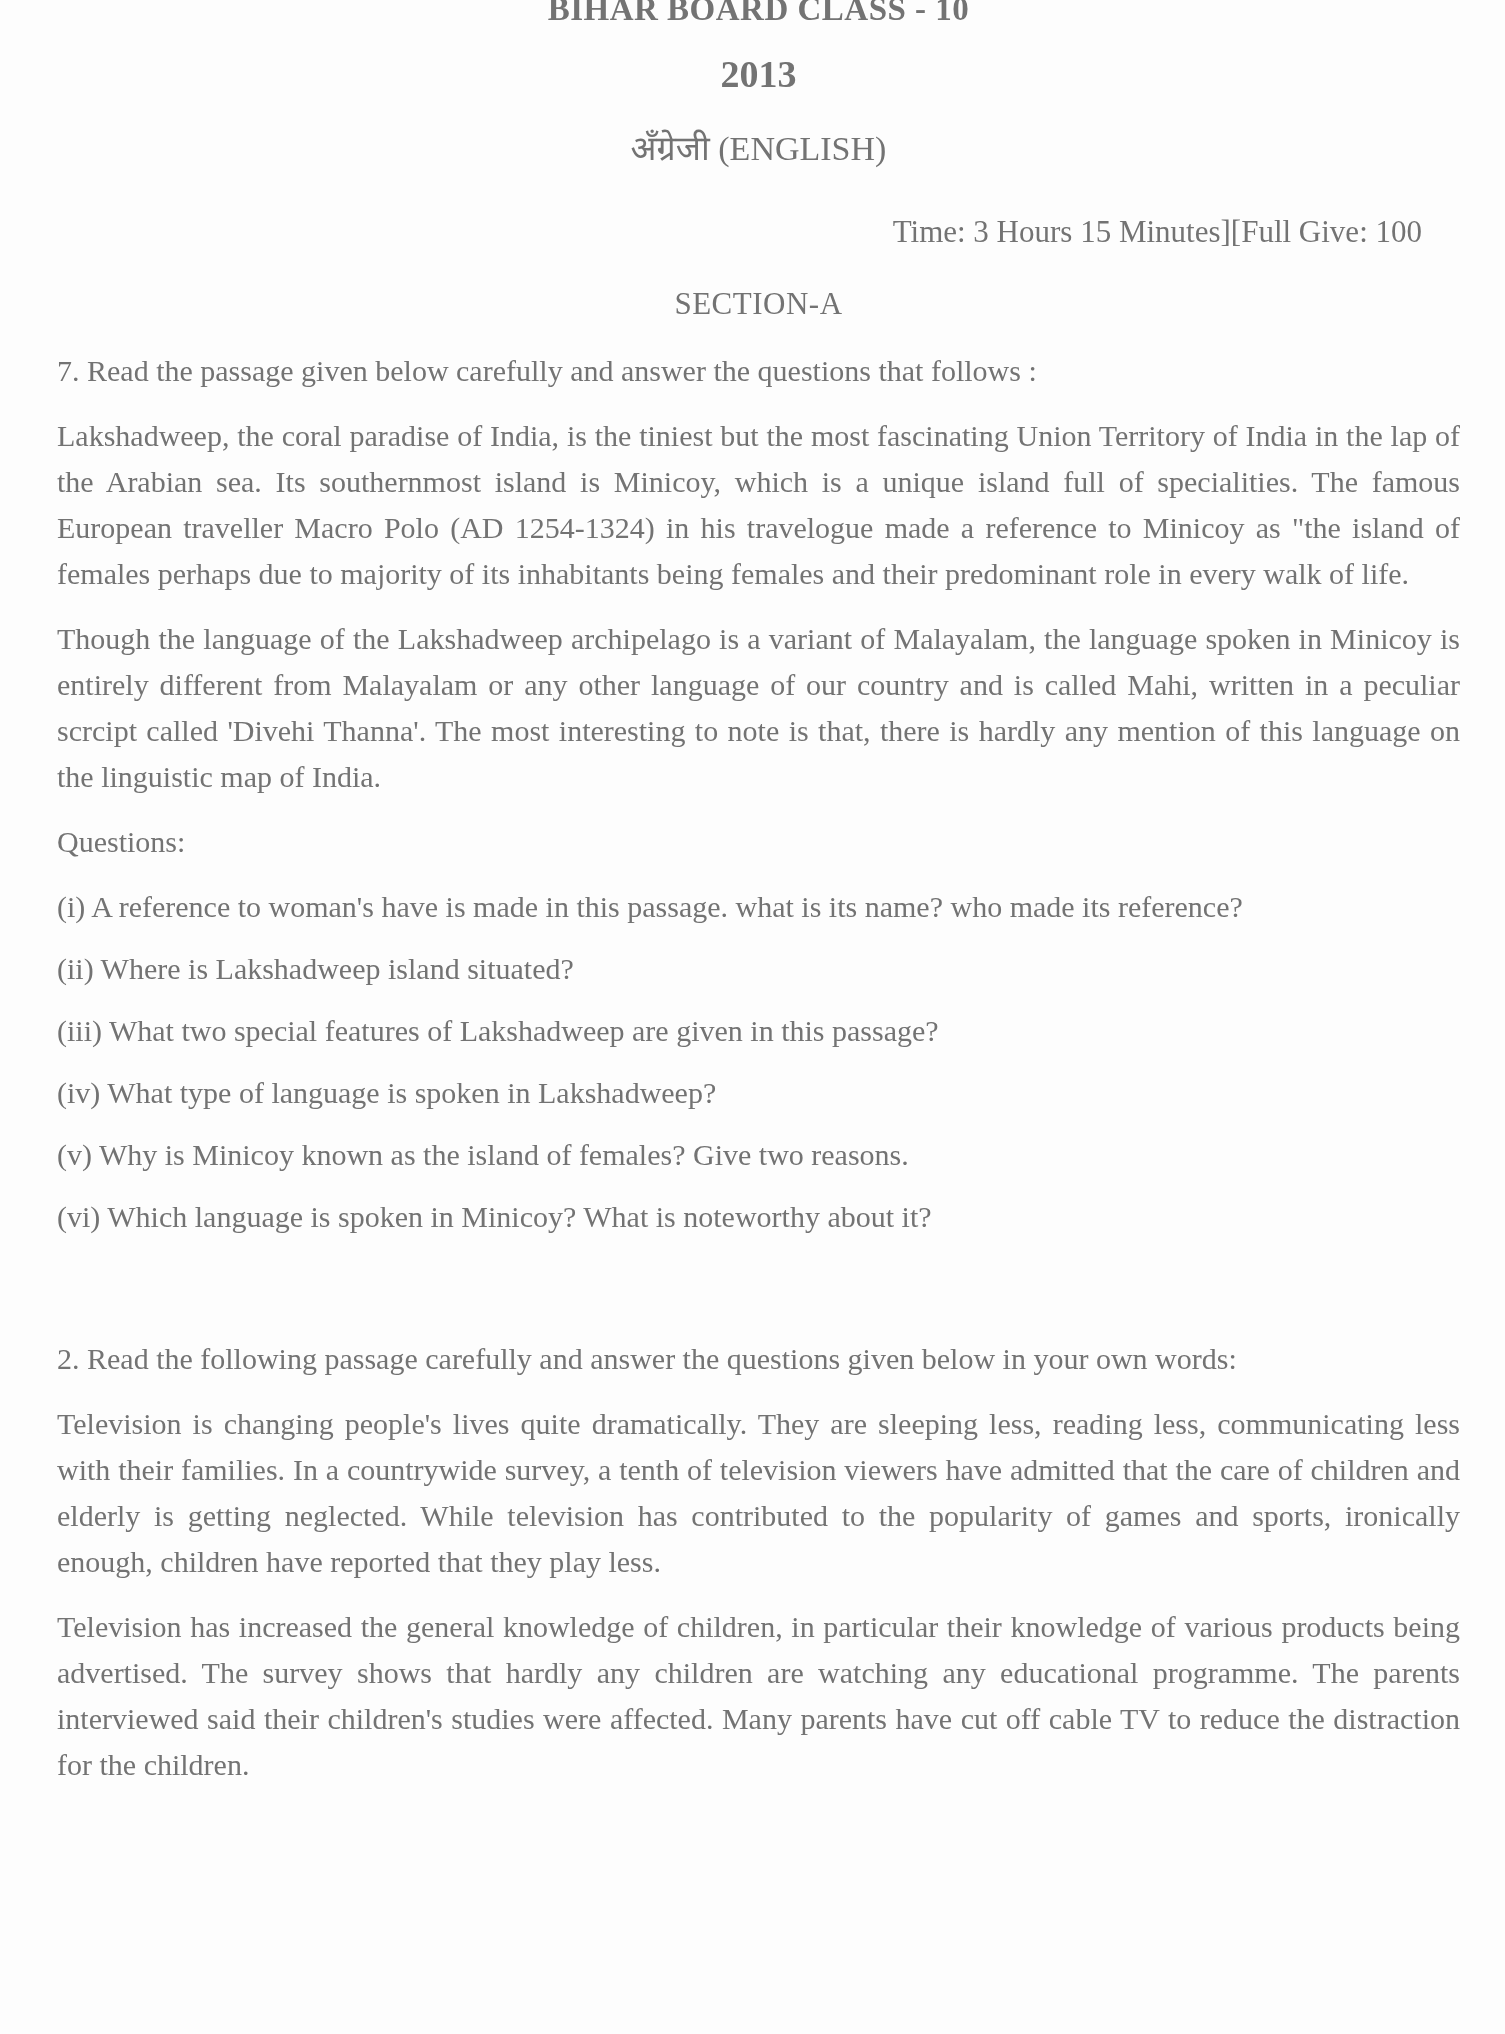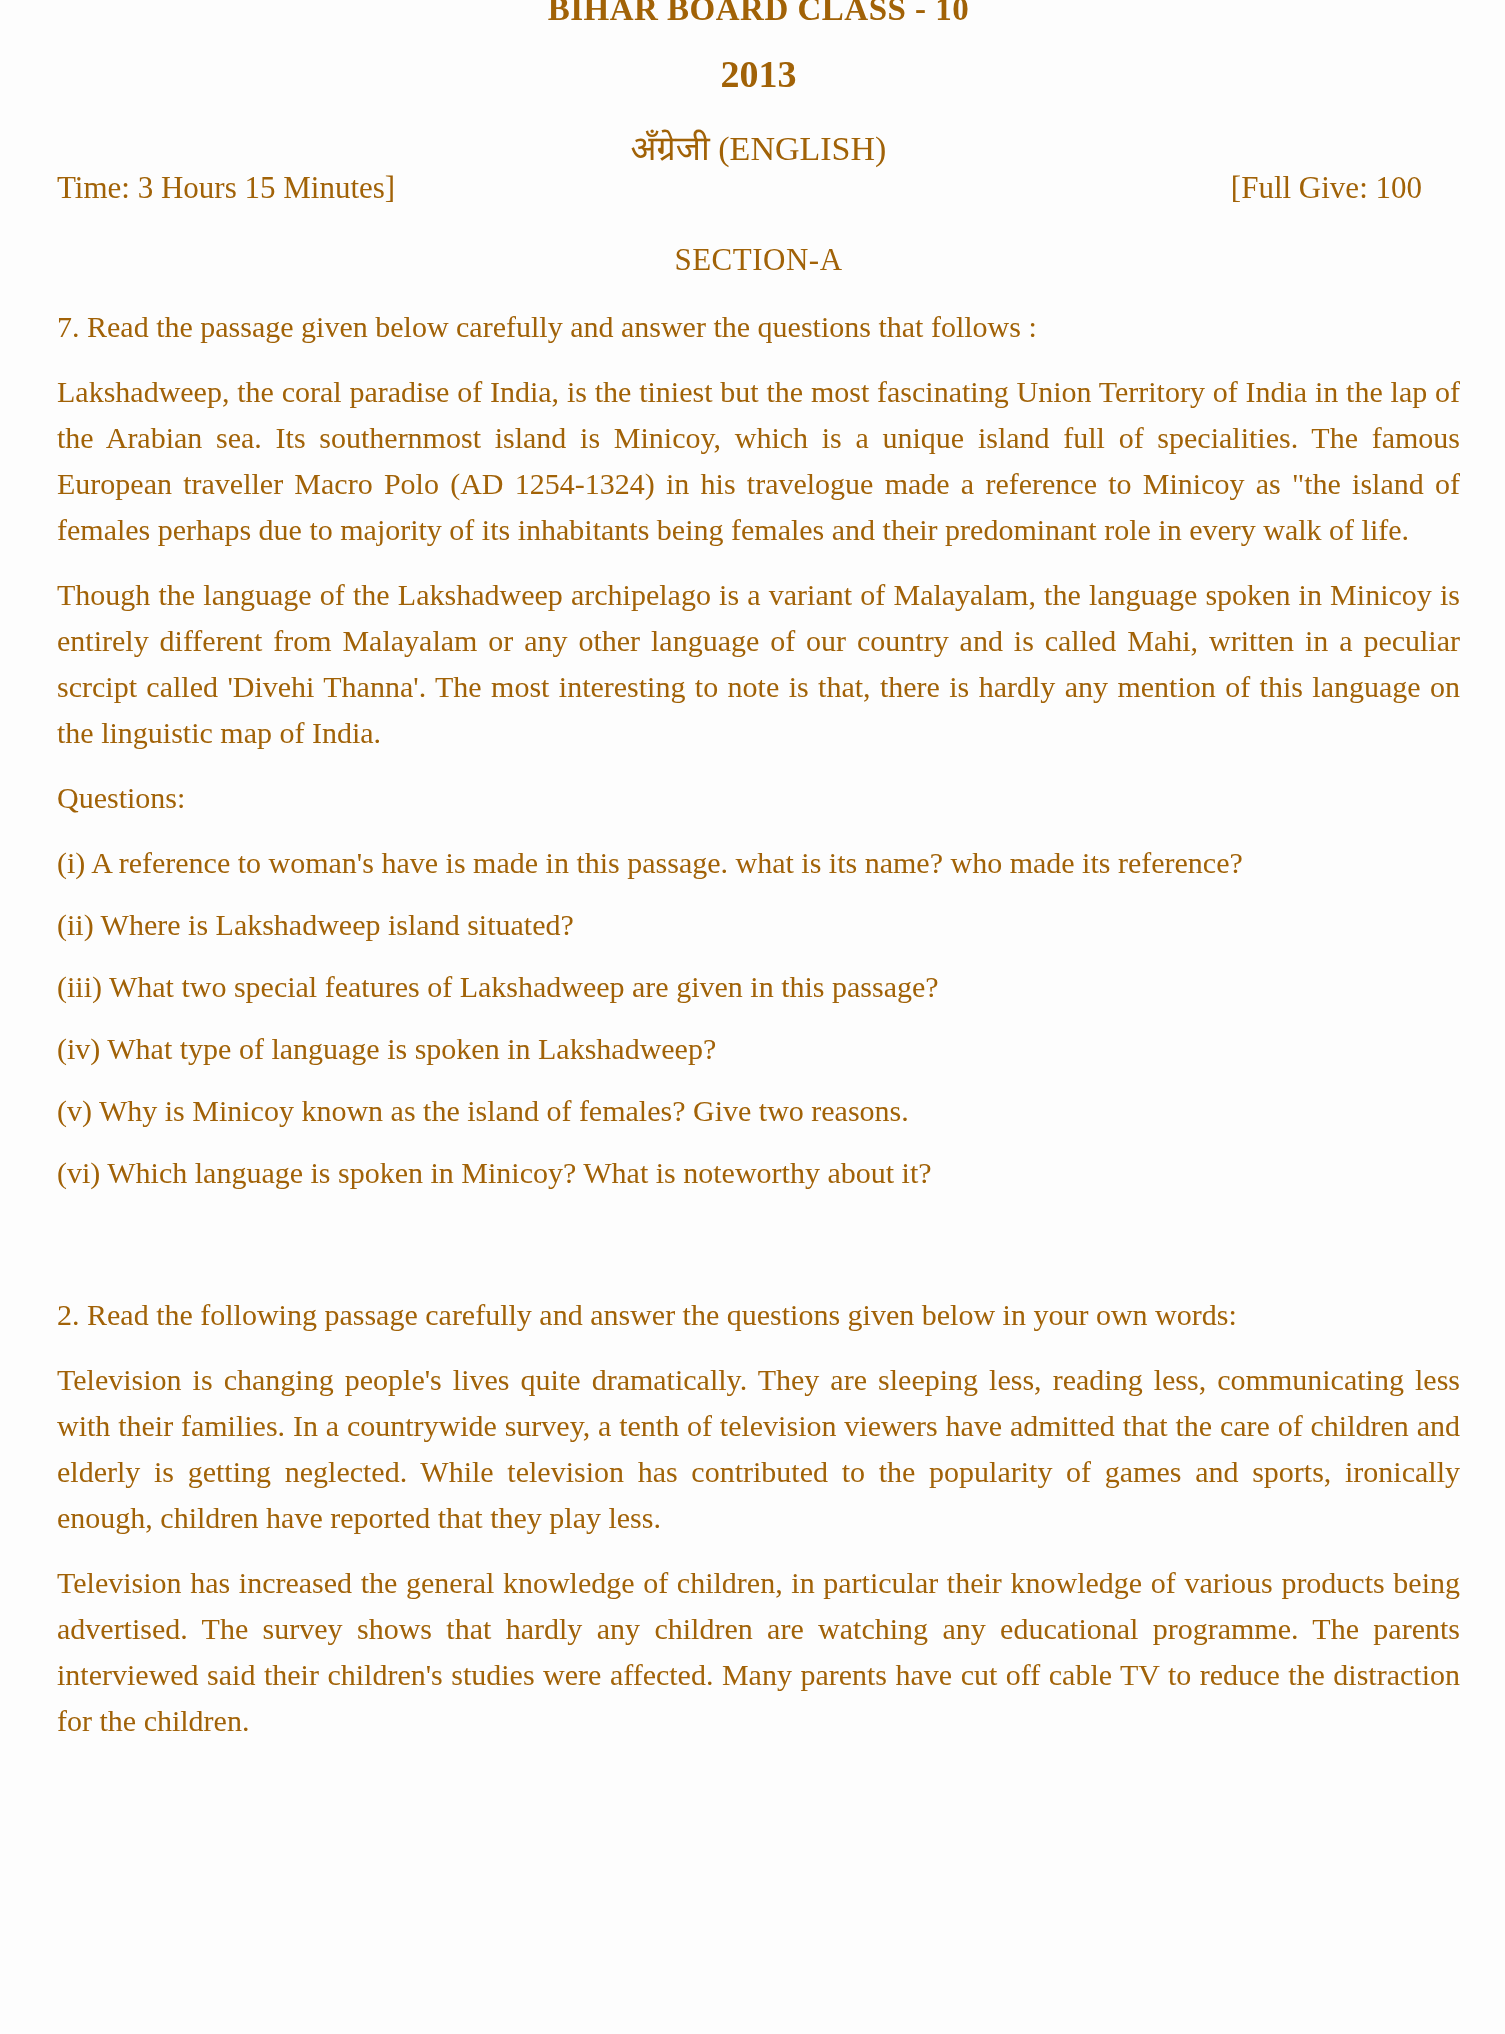--- a/index.html
+++ b/index.html
@@ -6,21 +6,21 @@
   html, body {
     width: 1505px;
     height: 2034px;
     background: #fdfdfd;
     overflow: hidden;
   }
   .page {
     width: 1505px;
     height: 2034px;
     background: #fdfdfd;
-    color: #a16207;
+    color: #737373;
     font-family: "Liberation Serif", "DejaVu Serif", serif;
     padding: 0 45px 0 57px;
     overflow: hidden;
   }
   .doc-title {
     margin-top: -9px;
     text-align: center;
     font-size: 33px;
     font-weight: bold;
     letter-spacing: 0.5px;
@@ -31,22 +31,23 @@
     font-size: 38px;
     font-weight: bold;
   }
   .doc-subject {
     margin-top: 28px;
     text-align: center;
     font-size: 34px;
     font-weight: normal;
   }
   .meta-row {
+    margin-top: 44px;
     display: flex;
-    justify-content: space-between;
+    justify-content: flex-end;
     align-items: baseline;
     font-size: 31px;
   }
   .meta-marks { margin-right: 38px; }
   .section-heading {
     margin-top: 36px;
     text-align: center;
     font-size: 31px;
     letter-spacing: 0.5px;
   }

